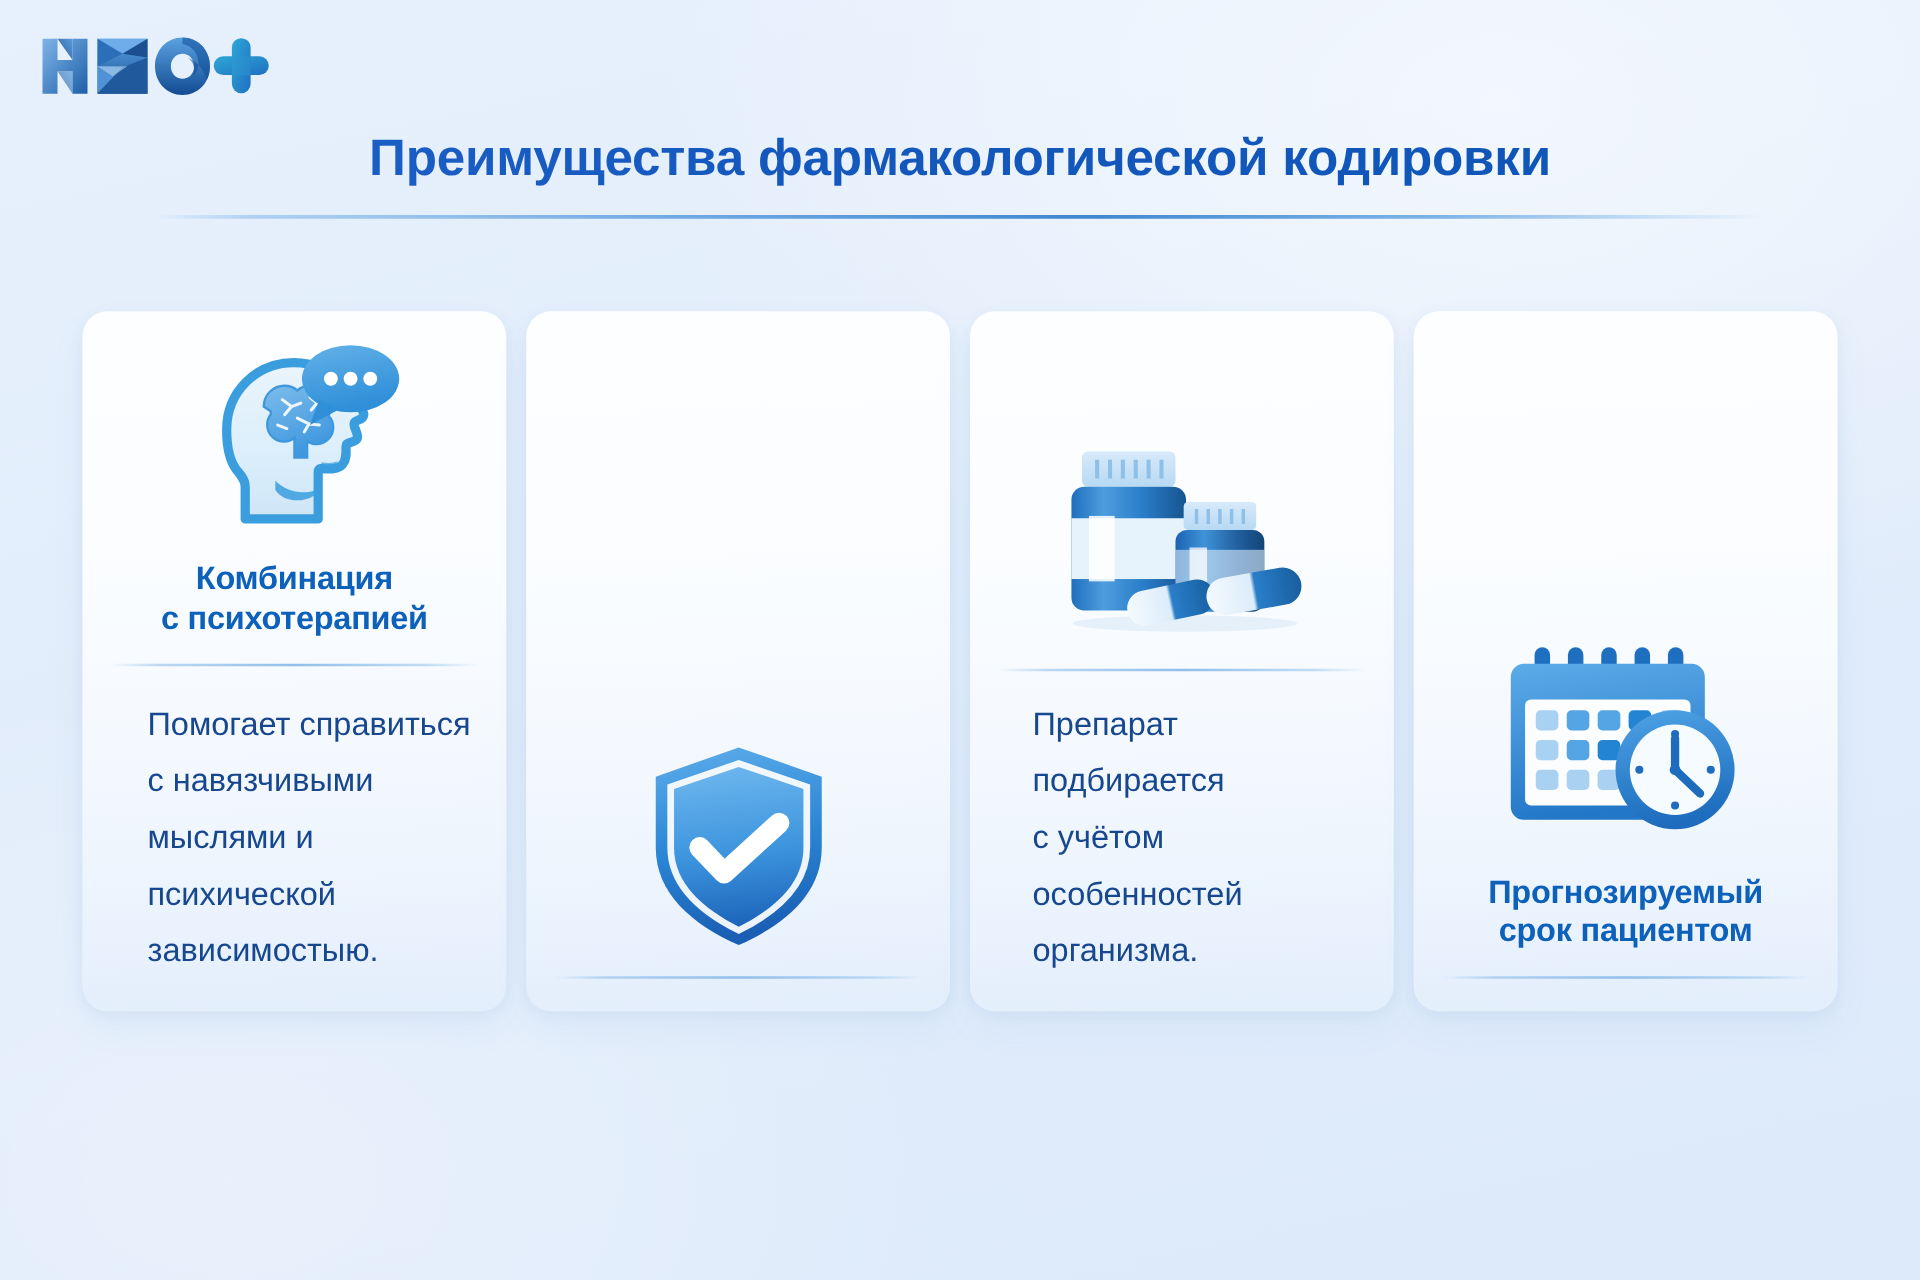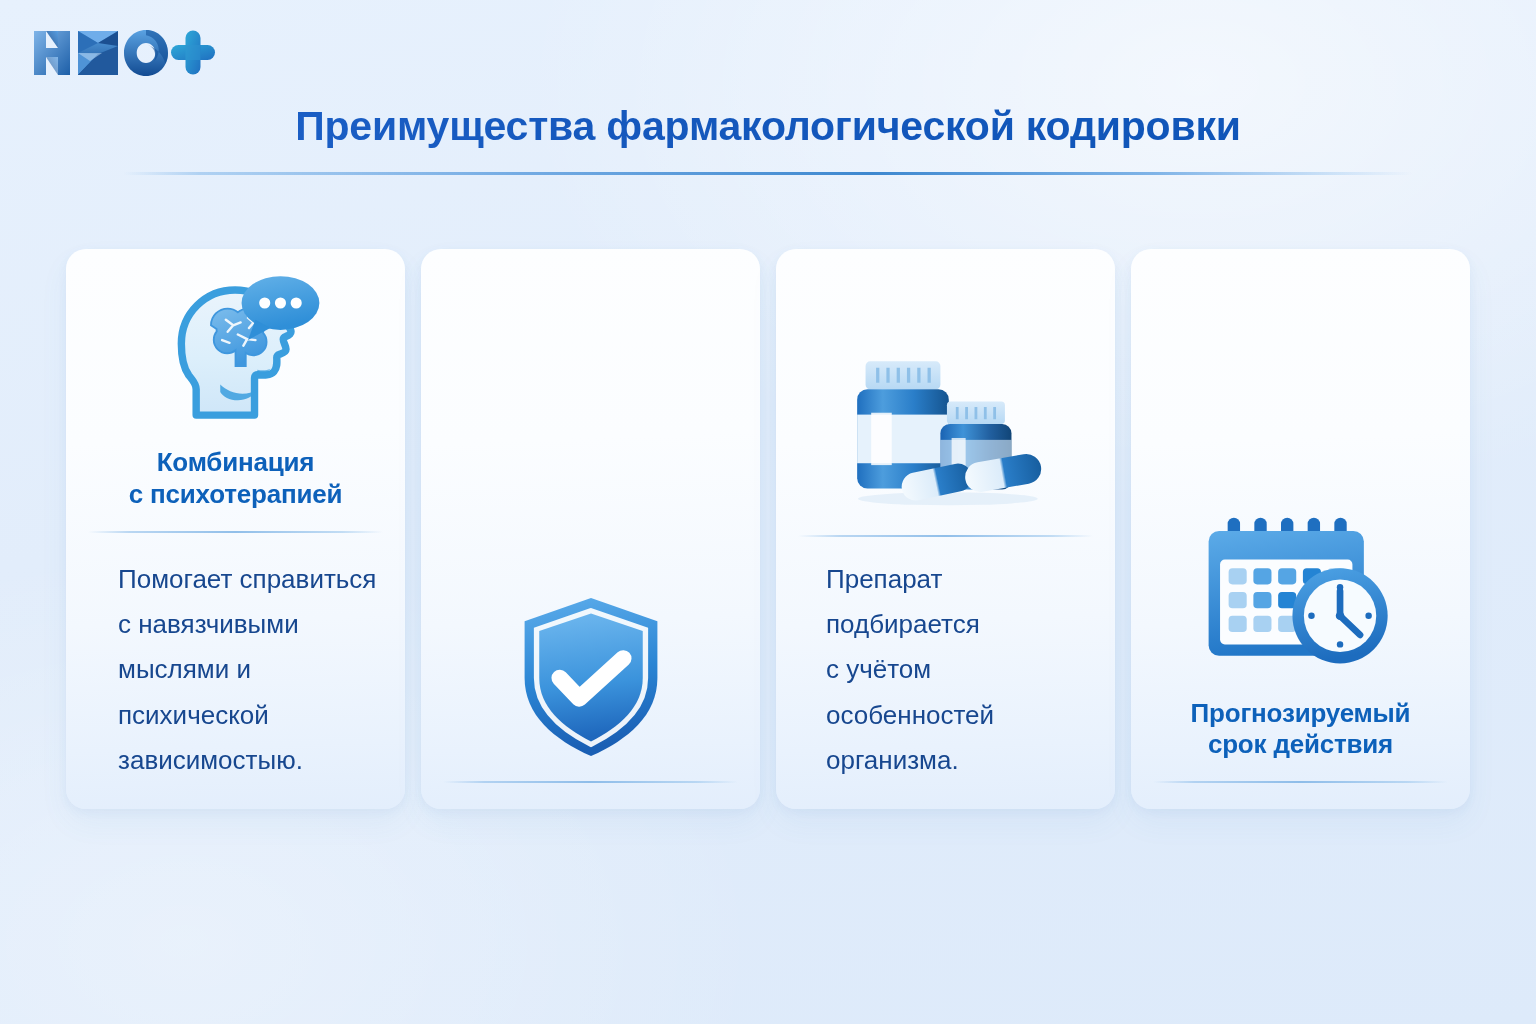--- a/index.html
+++ b/index.html
@@ -410,17 +410,17 @@
             <circle cx="146" cy="140" r="3.4"></circle>
             <circle cx="116" cy="110" r="3.4"></circle>
           </g>
           <line x1="146" y1="110" x2="146" y2="84" stroke="#1d6cbe" stroke-width="7" stroke-linecap="round"></line>
           <line x1="146" y1="110" x2="167" y2="130" stroke="#1d6cbe" stroke-width="7" stroke-linecap="round"></line>
           <circle cx="146" cy="110" r="4.5" fill="#1d6cbe"></circle>
         </g>
       </svg>
     </div>
     <div class="card-heading">Прогнозируемый
-срок действия</div>
+срок пациентом</div>
     <div class="card-divider"></div>
   </div>
 
 </div>
 
 </body></html>

